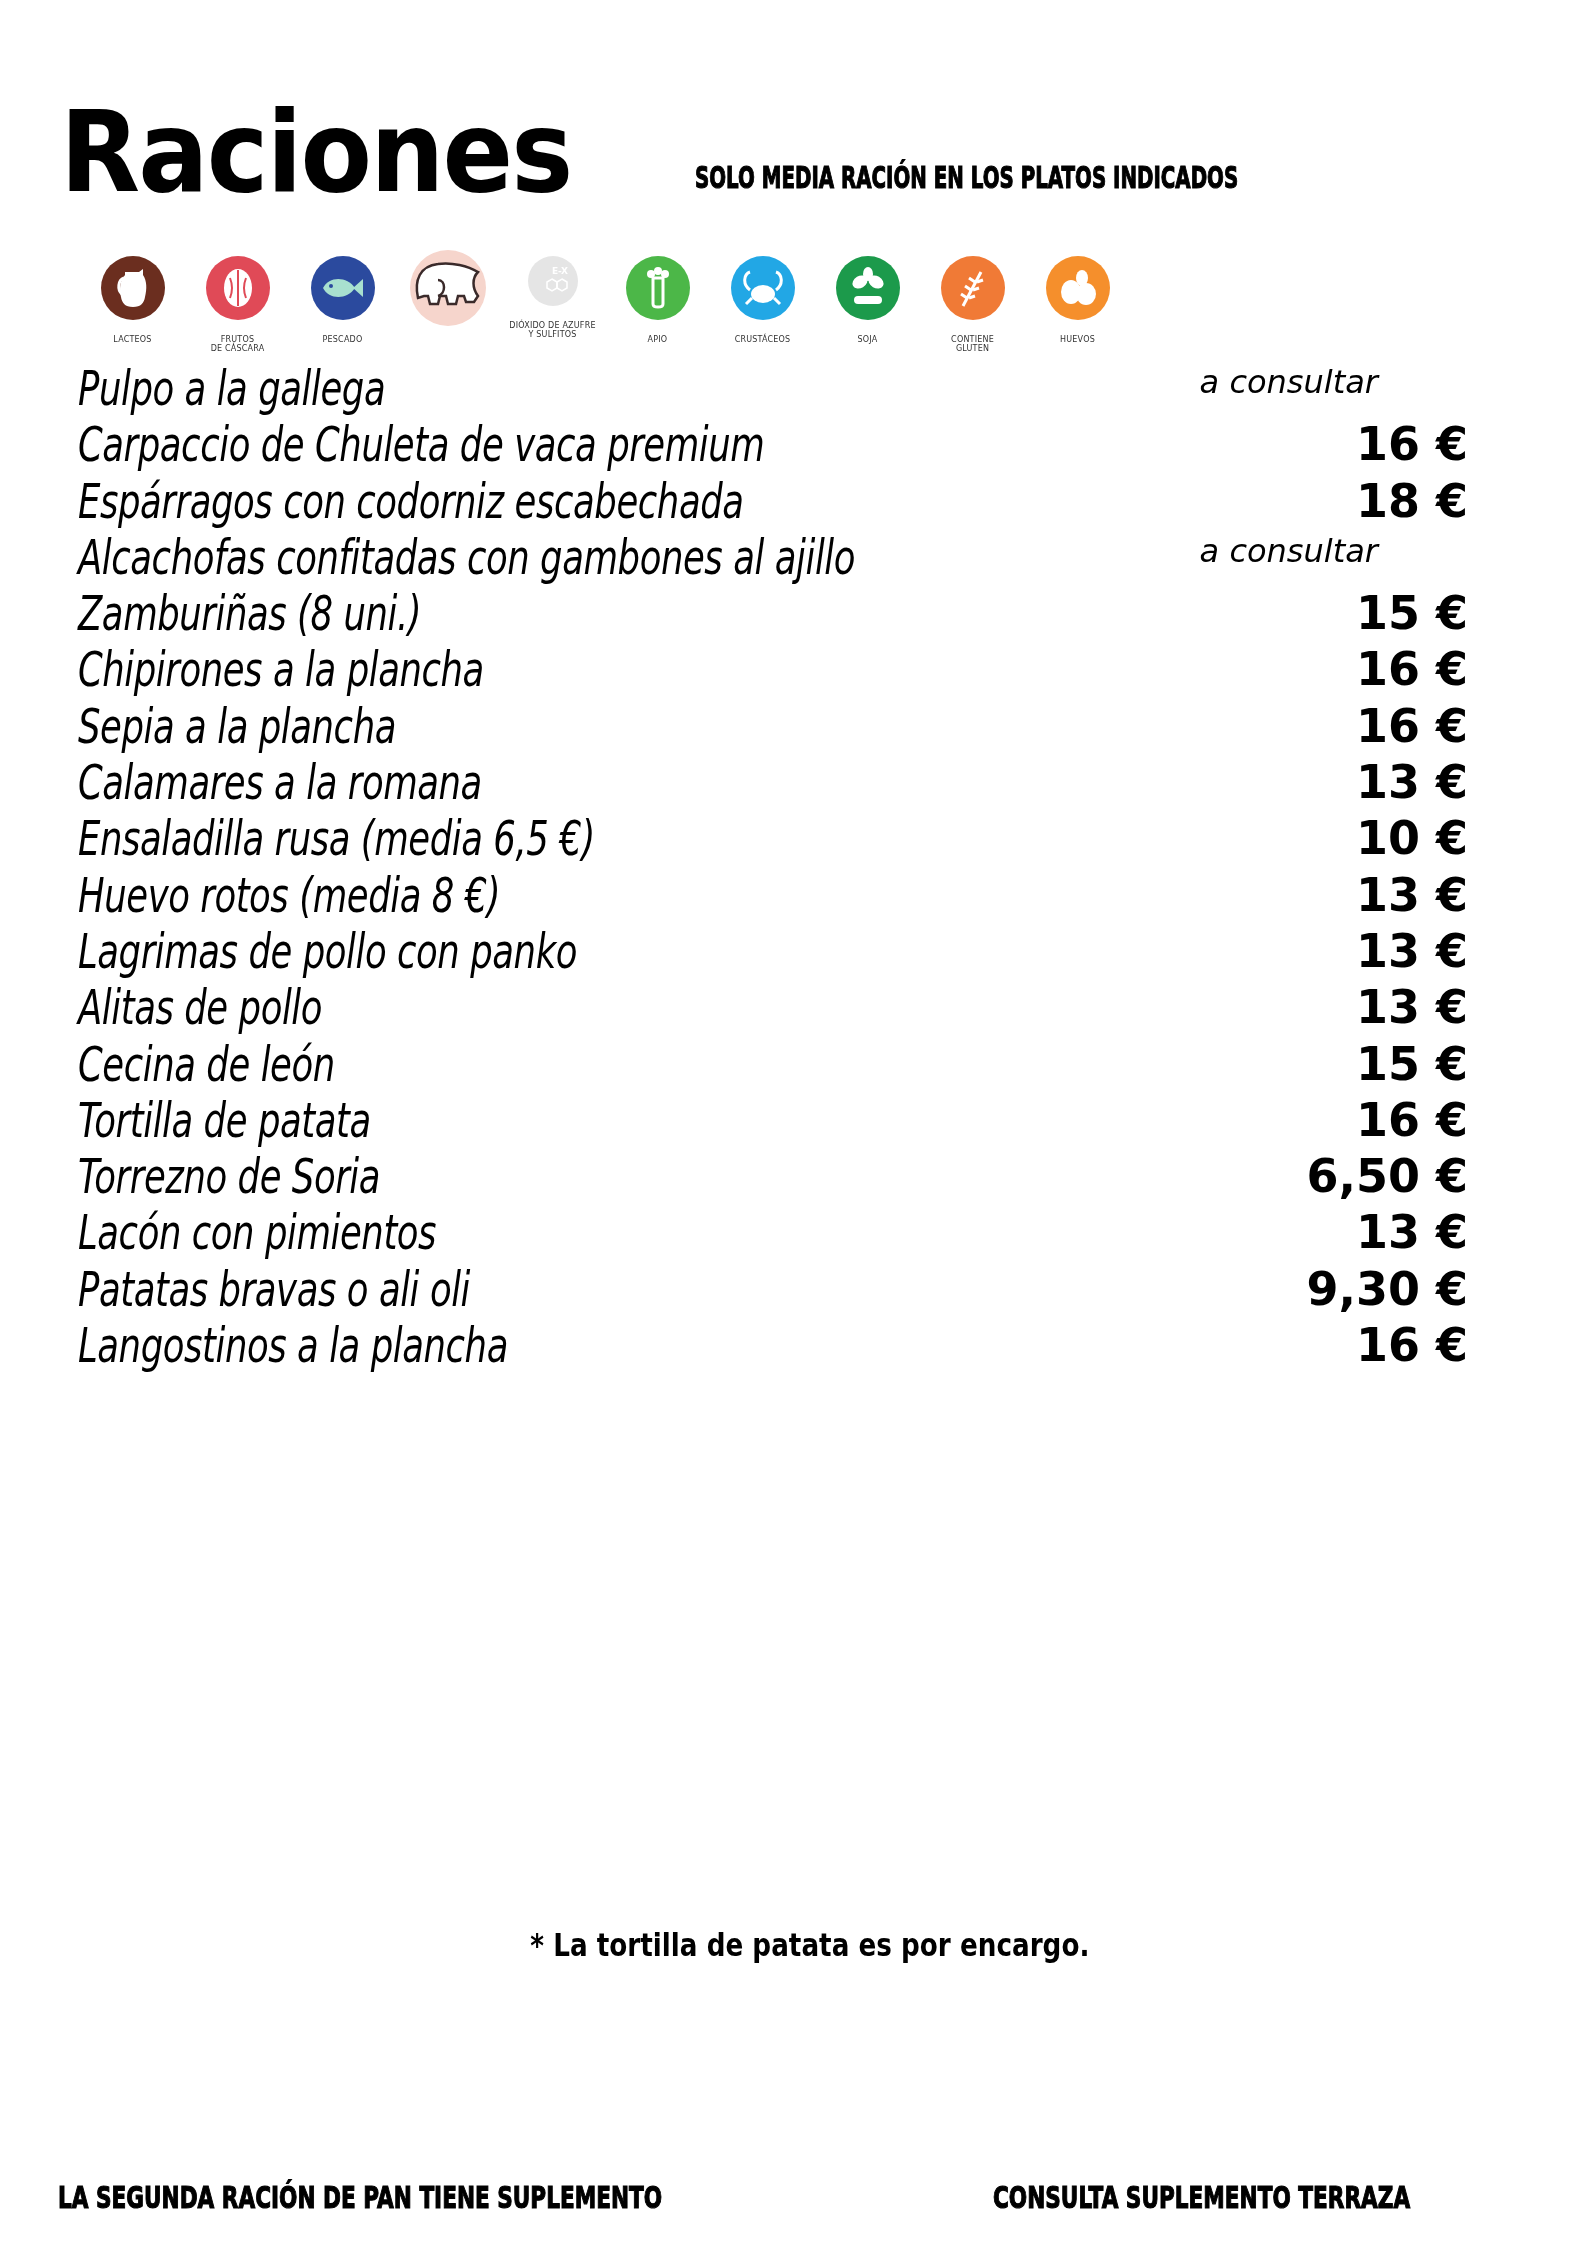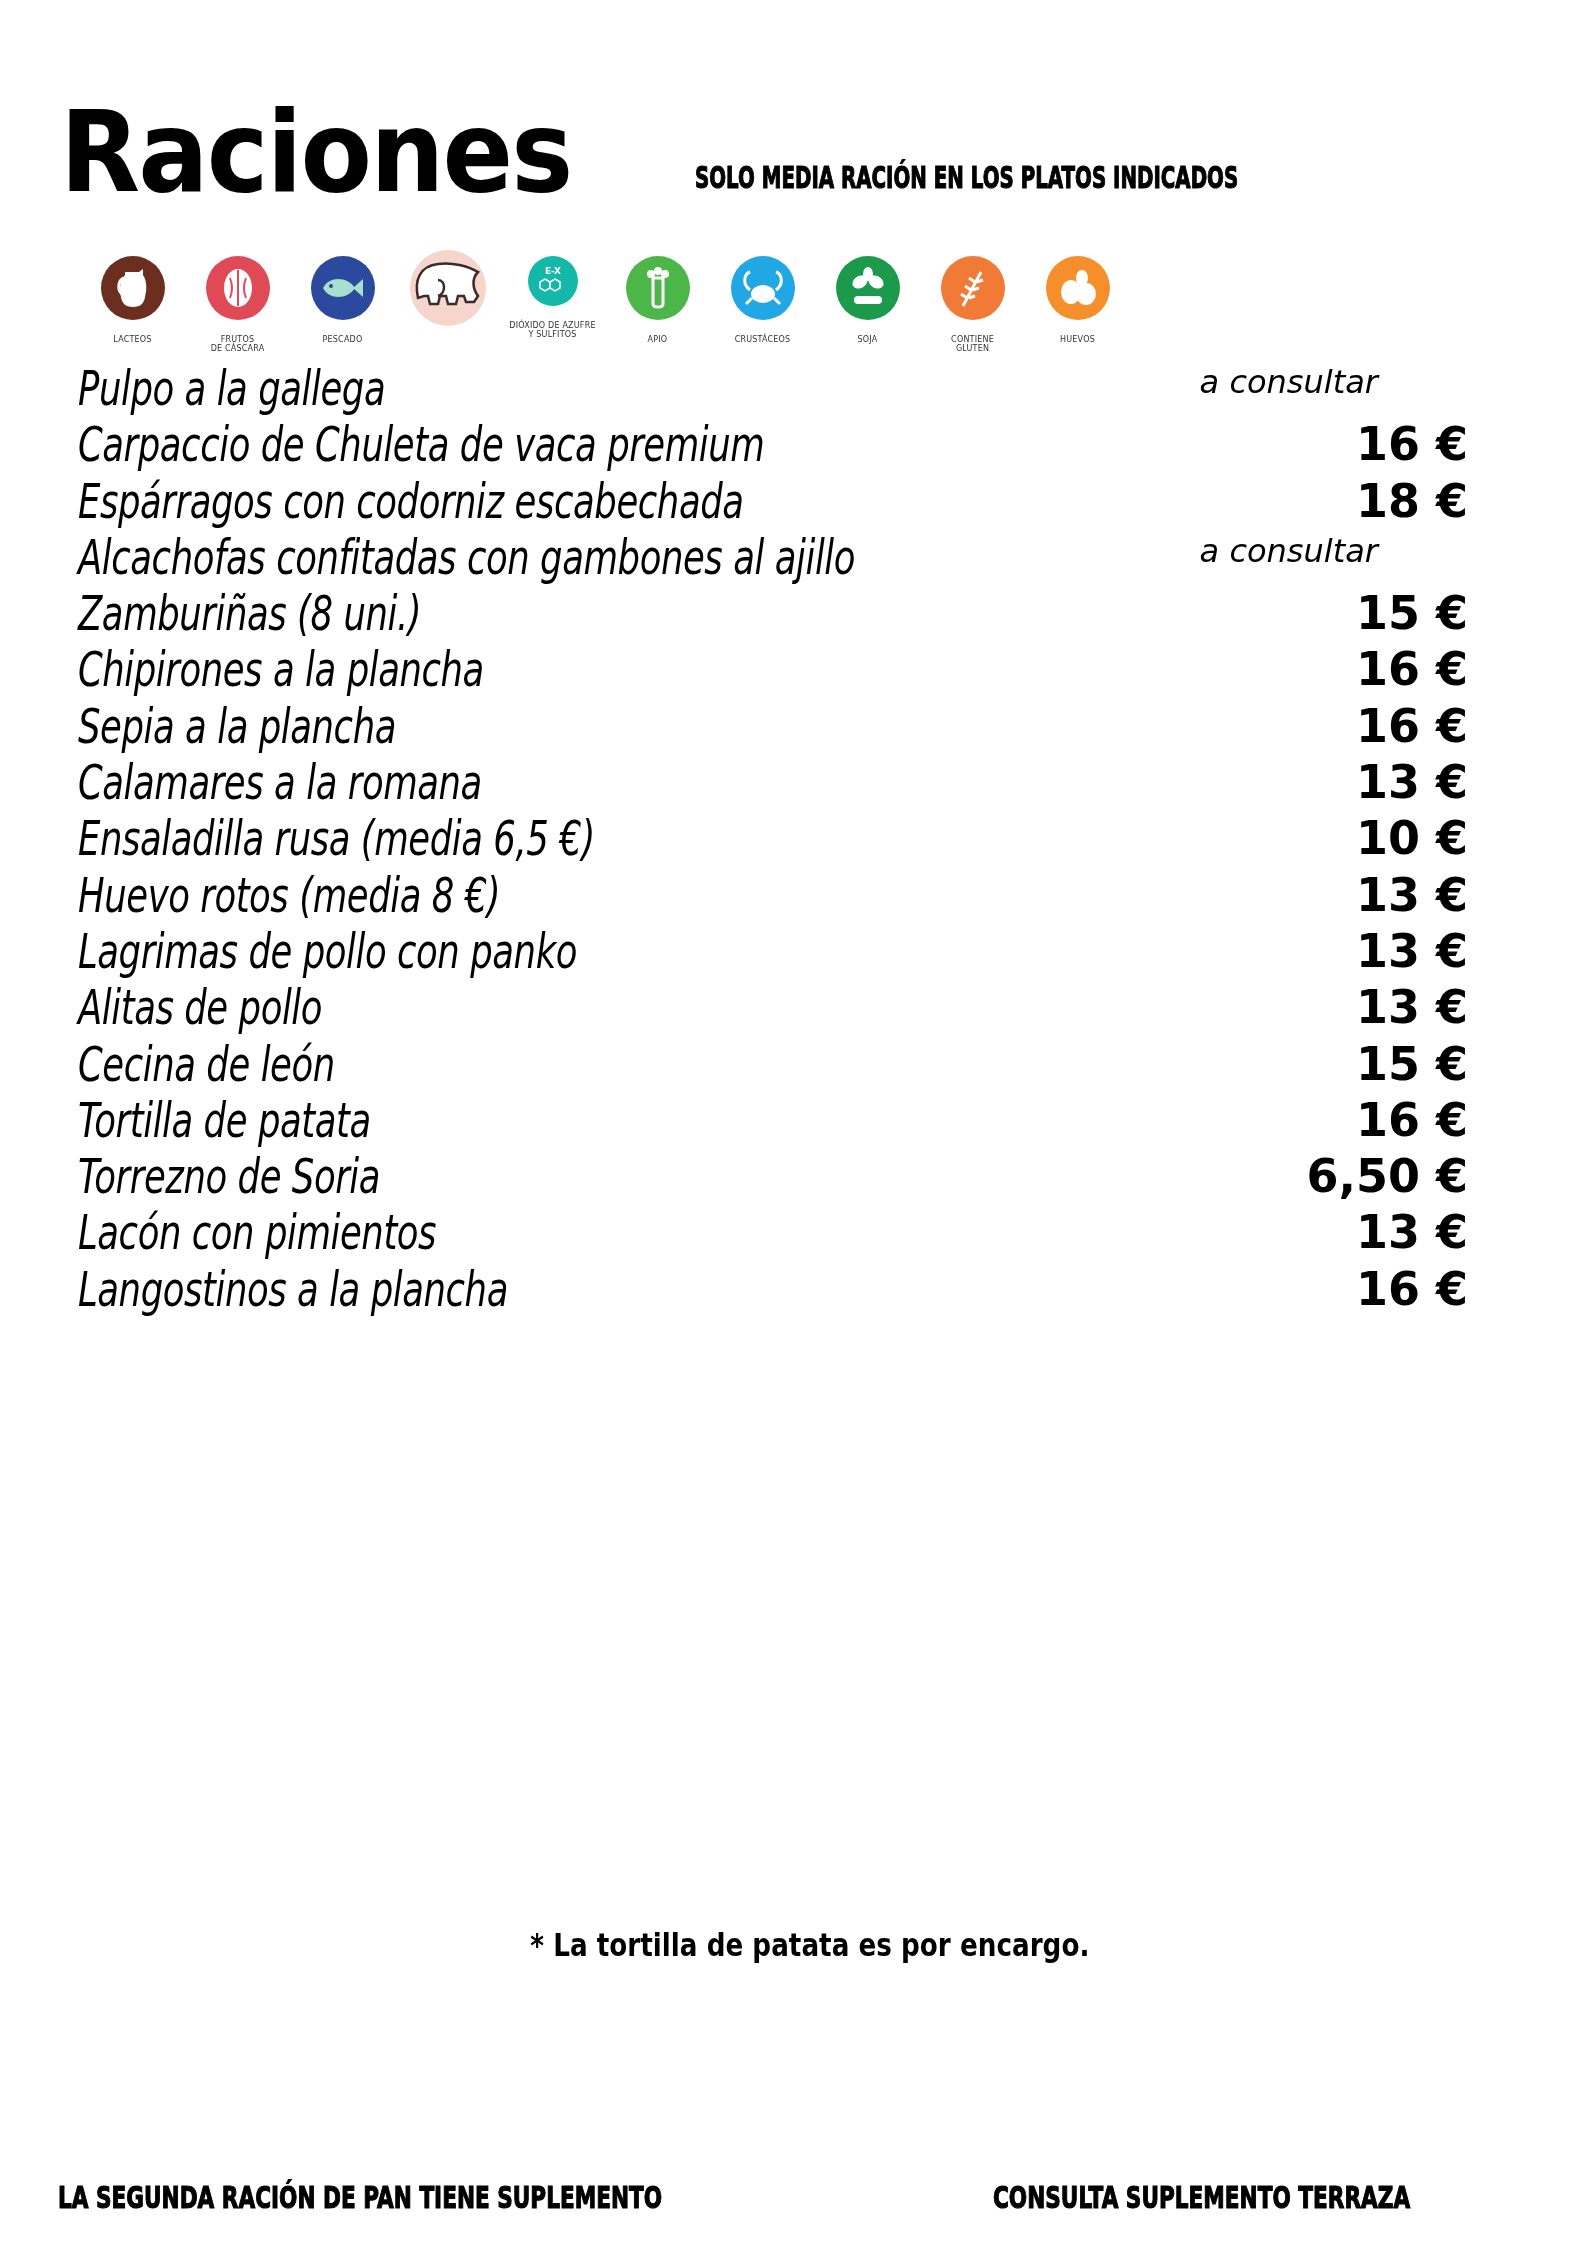--- a/index.html
+++ b/index.html
@@ -61,21 +61,21 @@
   <div class="allergen pig">
     <div class="badge" style="background:#F6D5CC">
       <svg width="76" height="60" viewBox="0 0 76 60">
           <path d="M8 40 c-4 -18 2 -32 20 -34 c14 -2 30 2 40 8 c-6 6 -6 16 0 24 l-4 6 h-8 l-2 -6 h-6 l-2 8 h-8 l-2 -8 h-6 l-2 8 h-8 l-2 -8 h-4 z" fill="#fff" stroke="#3a2a2a" stroke-width="2.5"></path>
           <path d="M28 22 c8 0 8 14 0 16" stroke="#3a2a2a" stroke-width="2.5" fill="none"></path>
         </svg>
     </div>
     <div class="lbl"></div>
   </div>
   <div class="allergen">
-    <div class="badge" style="background:#14b8a6;width:50px;height:50px;">
+    <div class="badge" style="background:#e5e5e5;width:50px;height:50px;justify-content:flex-end;">
       <svg width="36" height="36" viewBox="0 0 36 36">
           <text x="18" y="11" font-size="9" fill="#fff" text-anchor="middle" font-family="DejaVu Sans, sans-serif" font-weight="bold">E-X</text>
           <polygon points="10,16 15,19 15,25 10,28 5,25 5,19" stroke="#fff" fill="none" stroke-width="1.5"></polygon>
           <polygon points="20,16 25,19 25,25 20,28 15,25 15,19" stroke="#fff" fill="none" stroke-width="1.5"></polygon>
         </svg>
     </div>
     <div class="lbl">DIÓXIDO DE AZUFRE
 Y SULFITOS</div>
   </div>
   <div class="allergen">
@@ -190,20 +190,24 @@
     </div>
   <div class="row">
       <span class="item">Torrezno de Soria</span>
       <span class="price">6,50 €</span>
     </div>
   <div class="row">
       <span class="item">Lacón con pimientos</span>
       <span class="price">13 €</span>
     </div>
   <div class="row">
+      <span class="item">Patatas bravas o ali oli</span>
+      <span class="price">9,30 €</span>
+    </div>
+  <div class="row">
       <span class="item">Langostinos a la plancha</span>
       <span class="price">16 €</span>
     </div>
 </div>
 
 <div class="note"><span>* La tortilla de patata es por encargo.</span></div>
 
 <div class="footer left">LA SEGUNDA RACIÓN DE PAN TIENE SUPLEMENTO</div>
 <div class="footer right">CONSULTA SUPLEMENTO TERRAZA</div>
 

